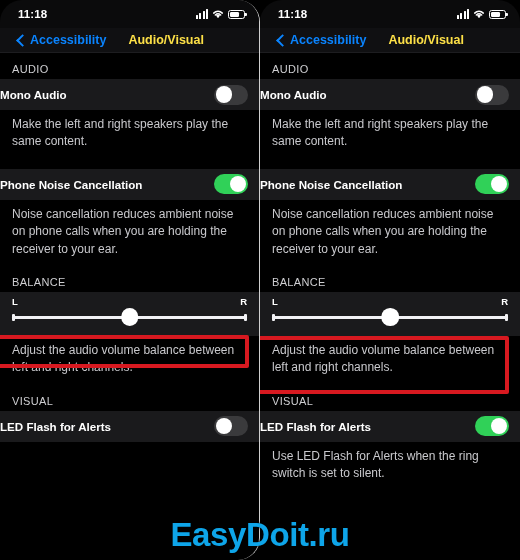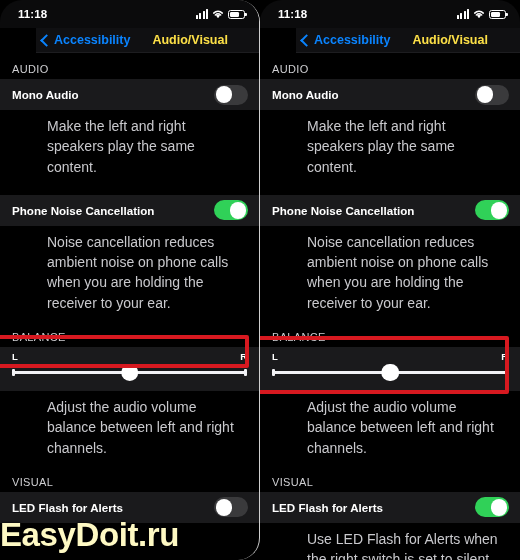--- a/index.html
+++ b/index.html
@@ -66,23 +66,22 @@
     background:#fff; border-radius:0 1px 1px 0;
   }
   .battery b { display:block; height:100%; width:72%; background:#fff; border-radius:1.3px; }
 
   
   .navbar {
     height:25px;
     background:#101012;
     display:flex;
     align-items:center;
-    padding-left:6px;
+    padding-left:18px;
     border-bottom:1px solid #1d1d20;
-    margin-left:36px;
   }
   .back {
     display:flex; align-items:center;
     color:#0a84ff;
     font-size:12.5px;
     font-weight:bold;
     white-space:nowrap;
   }
   .chev {
     width:9px; height:9px;
@@ -103,35 +102,34 @@
   .content { padding-top:10px; }
   .group-header {
     color:#cfcfd2;
     font-size:11px;
     letter-spacing:0.35px;
     padding:0 0 4px 12px;
     text-transform:uppercase;
   }
   .group-footer {
     color:#c9c9cd;
-    font-size:14px;
+    font-size:12px;
     line-height:1.45;
     padding:6px 18px 0 12px;
-    margin-left:35px;
   }
   .spacer-lg { height:18px; }
 
   .card { background:#1a1a1c; }
   .row {
     position:relative;
     height:31px;
     display:flex;
     align-items:center;
     justify-content:space-between;
-    padding:0 11px 0 12px;
+    padding:0 11px 0 0;
     background:#1a1a1c;
   }
   .row + .row { border-top:1px solid #2c2c2e; }
   .row-label {
     color:#fff;
     font-size:11.6px;
     font-weight:bold;
     white-space:nowrap;
   }
 
@@ -192,21 +190,22 @@
     border-radius:2px;
     pointer-events:none;
   }
   .hl.left-box  { left:-4px; top:335px; width:253px; height:33px; }
   .hl.right-box { left:-4px; top:336px; width:253px; height:58px; }
 
   
   .watermark {
     position:absolute;
     left:0; right:0; bottom:6px;
-    color:#fef9c3;
+    text-align:center;
+    color:#0ea5e9;
     font-size:33px;
     font-weight:bold;
     letter-spacing:-0.4px;
     font-family:"Liberation Sans", sans-serif;
     text-shadow:0 0 3px #000;
   }
 </style>
 </head>
 <body>
 
@@ -383,21 +382,21 @@
 
       <div class="group-header">VISUAL</div>
       <div class="card">
         <div class="row">
           <span class="row-label">LED Flash for Alerts</span>
           <span class="toggle on">
               <span class="knob"></span>
             </span>
         </div>
       </div>
-      <div class="group-footer">Use LED Flash for Alerts when the right switch is set to silent.</div>
+      <div class="group-footer">Use LED Flash for Alerts when the ring switch is set to silent.</div>
 
     </div>
 
     <div class="hl right-box"></div>
   </div>
 
   <div class="watermark">EasyDoit.ru</div>
 </div>
 
 </body></html>

